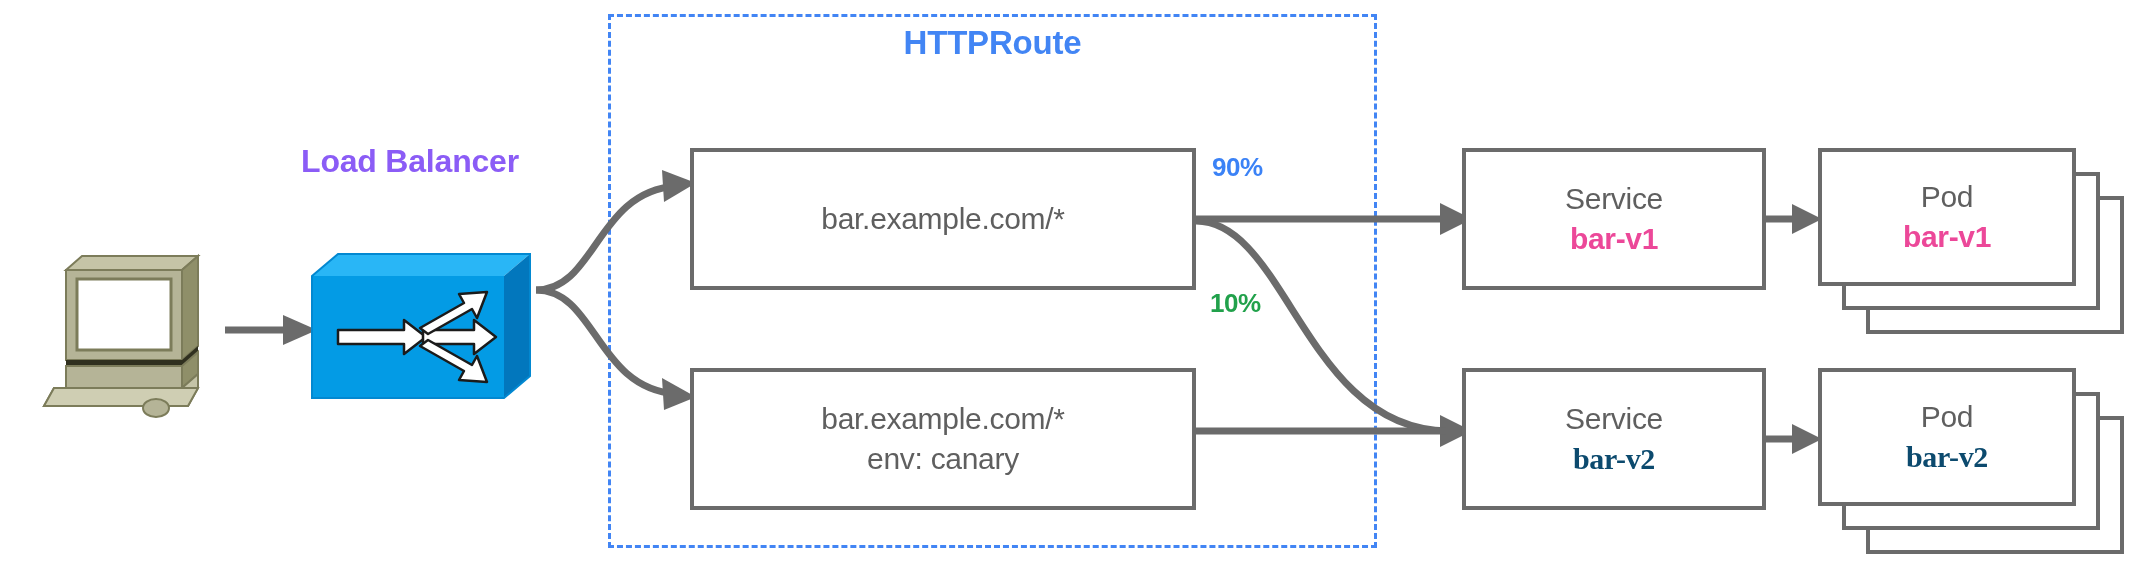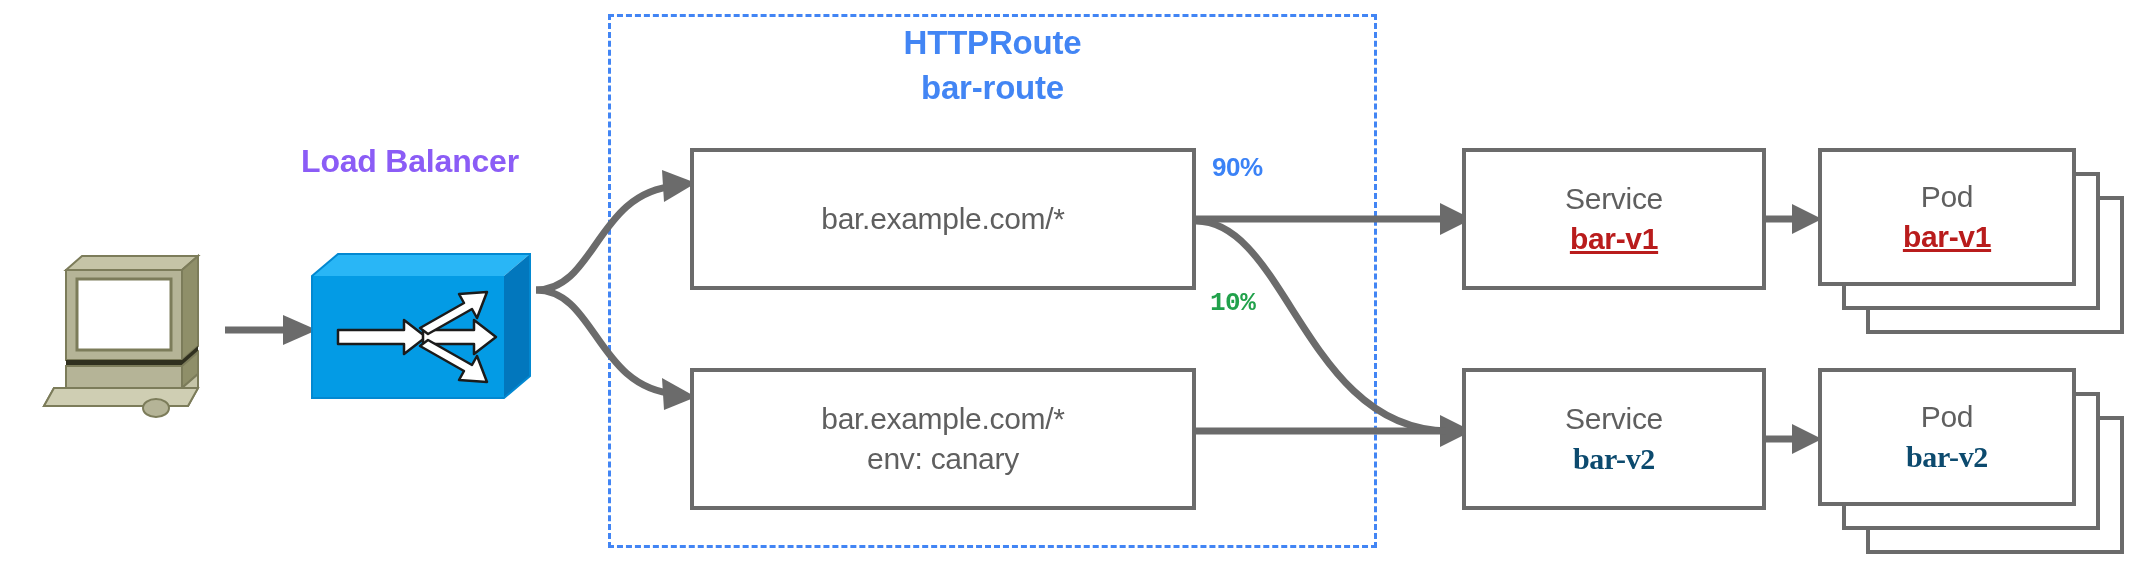--- a/index.html
+++ b/index.html
@@ -44,50 +44,49 @@
     display:flex;
     flex-direction:column;
     align-items:center;
     justify-content:center;
     color:#5f5f5f;
     font-size:30px;
     line-height:40px;
     letter-spacing:-0.3px;
   }
   .gbox .l2{font-weight:bold;}
-  .blue-t{color:#b91c1c;text-decoration:underline;}
+  .blue-t{color:#ec4899;}
   .green-t{color:#0c4a6e;font-family:Liberation Serif, serif;}
 
   
   .stack-layer{
     border:4px solid #6b6b6b;
     background:#ffffff;
     box-sizing:border-box;
   }
 
   
   .pct{
     font-size:26px;font-weight:bold;letter-spacing:-0.5px;
   }
   .pct.p90{color:#3b82f6;}
-  .pct.p10{color:#21a14b;font-family:Liberation Mono, monospace;}
+  .pct.p10{color:#21a14b;}
 
   svg{display:block;}
   .nosel{user-select:none;}
 </style>
 </head>
 <body>
 
 <div id="canvas">
 
   <div class="abs route-boundary"></div>
 
   <div class="abs route-caption nosel">
     <div>HTTPRoute</div>
-    <div>bar-route</div>
   </div>
 
   <div class="abs lb-caption nosel">Load Balancer</div>
 
   <div class="abs" style="left:30px;top:248px;width:200px;height:170px;">
     <svg width="200" height="170" viewBox="0 0 200 170">
 
       <path d="M116 128 C 136 136, 140 150, 128 156" fill="none" stroke="#8d8d63" stroke-width="3"></path>
 
       <polygon points="36,22 152,22 168,8 52,8" fill="#c5c4a7" stroke="#7c7c5a" stroke-width="2"></polygon>

